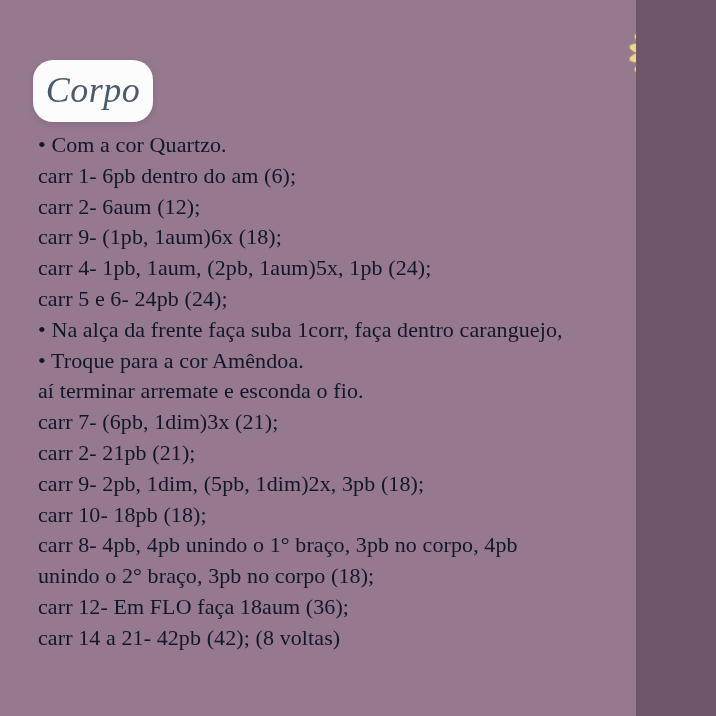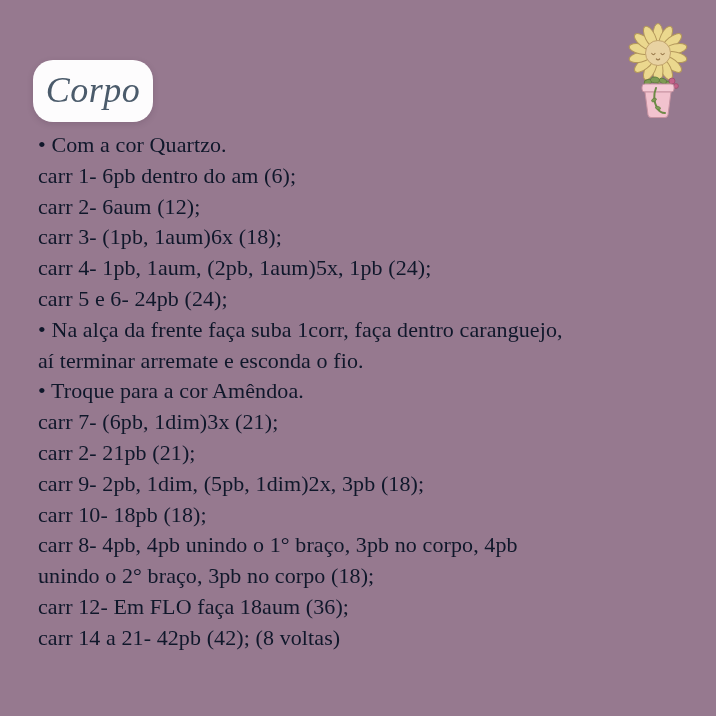--- a/index.html
+++ b/index.html
@@ -2,21 +2,21 @@
 <html><head>
 <meta charset="utf-8">
 <style>
   html, body {
     margin: 0;
     padding: 0;
     background: #6e5668;
   }
   .canvas {
     position: relative;
-    width: 716px;
+    width: 636px;
     height: 716px;
     background: #96798F;
     overflow: hidden;
     font-family: "Liberation Serif", "DejaVu Serif", serif;
   }
   .title-badge {
     position: absolute;
     left: 33px;
     top: 60px;
     width: 120px;
@@ -115,26 +115,26 @@
     <g fill="#7E9B54" stroke="#5C7A3B" stroke-width="0.6">
       <ellipse cx="36" cy="78" rx="2.6" ry="1.6" transform="rotate(-30 36 78)"></ellipse>
       <ellipse cx="40" cy="86" rx="2.6" ry="1.6" transform="rotate(20 40 86)"></ellipse>
     </g>
   </svg>
 
   <div class="instructions">
     <div class="line">• Com a cor Quartzo.</div>
     <div class="line">carr 1- 6pb dentro do am (6);</div>
     <div class="line">carr 2- 6aum (12);</div>
-    <div class="line">carr 3- (1pb, 1aum)6x (18);</div>
+    <div class="line">carr 9- (1pb, 1aum)6x (18);</div>
     <div class="line">carr 4- 1pb, 1aum, (2pb, 1aum)5x, 1pb (24);</div>
     <div class="line">carr 5 e 6- 24pb (24);</div>
     <div class="line">• Na alça da frente faça suba 1corr, faça dentro caranguejo,</div>
+    <div class="line">• Troque para a cor Amêndoa.</div>
     <div class="line">aí terminar arremate e esconda o fio.</div>
-    <div class="line">• Troque para a cor Amêndoa.</div>
     <div class="line">carr 7- (6pb, 1dim)3x (21);</div>
     <div class="line">carr 2- 21pb (21);</div>
     <div class="line">carr 9- 2pb, 1dim, (5pb, 1dim)2x, 3pb (18);</div>
     <div class="line">carr 10- 18pb (18);</div>
     <div class="line">carr 8- 4pb, 4pb unindo o 1° braço, 3pb no corpo, 4pb</div>
     <div class="line">unindo o 2° braço, 3pb no corpo (18);</div>
     <div class="line">carr 12- Em FLO faça 18aum (36);</div>
     <div class="line">carr 14 a 21- 42pb (42); (8 voltas)</div>
   </div>
 

